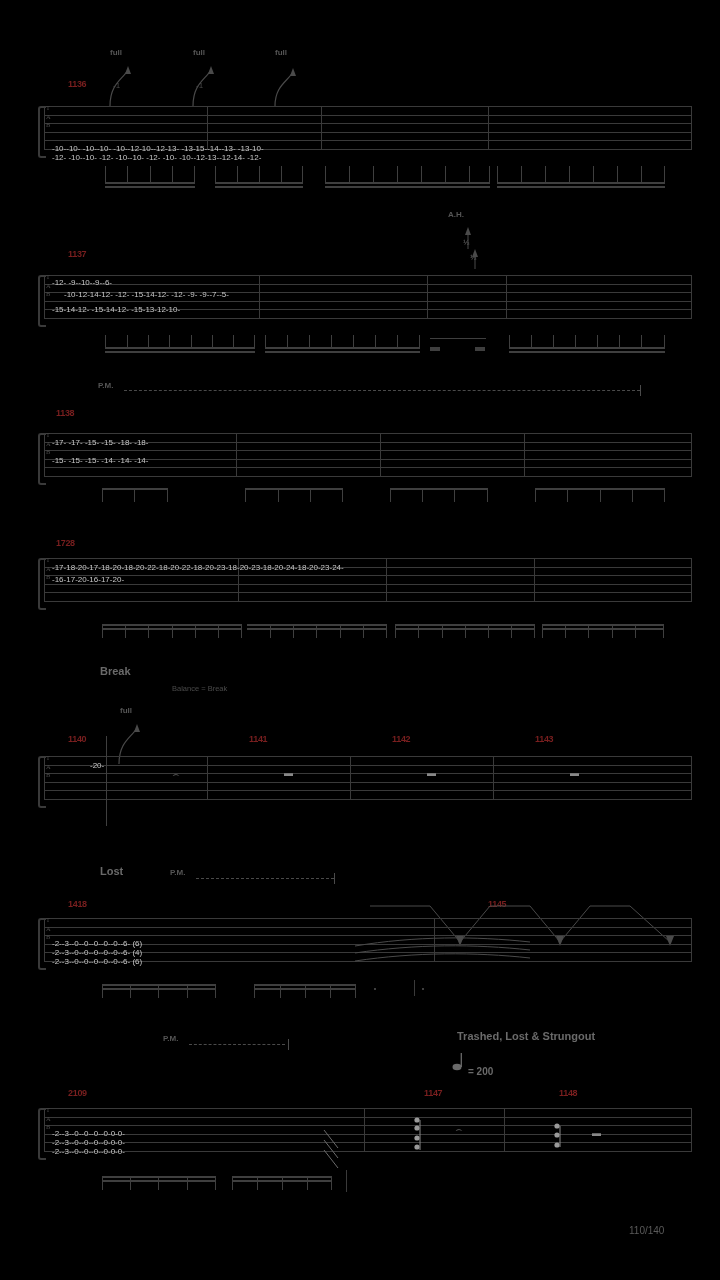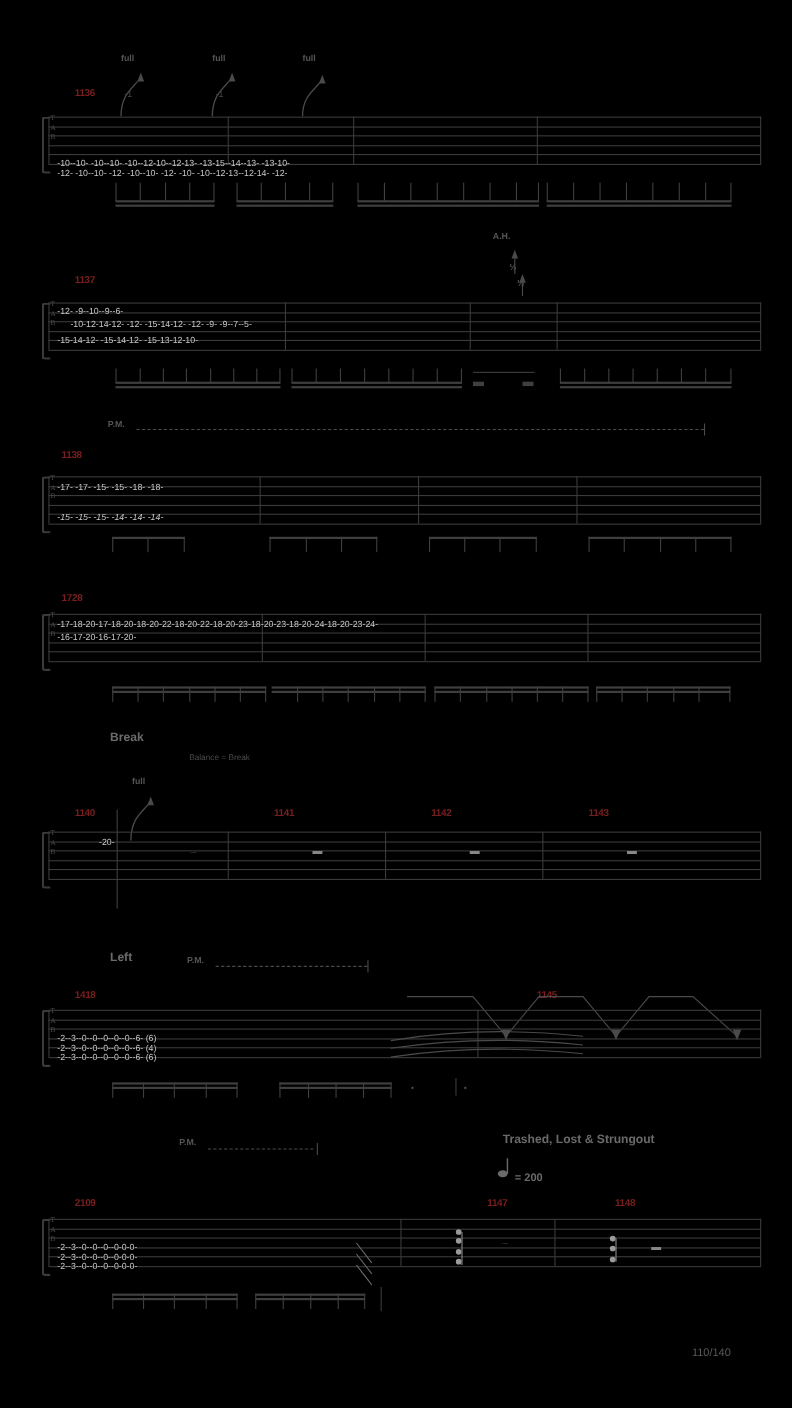--- a/index.html
+++ b/index.html
@@ -314,21 +314,21 @@
       <div class="line" style="top:43px;"></div>
       <div class="lbar" style="left:0px;height:43px;"></div>
       <div class="lbar" style="left:647px;height:43px;"></div>
       <div class="lbar" style="left:192px;height:43px;"></div>
       <div class="lbar" style="left:336px;height:43px;"></div>
       <div class="lbar" style="left:480px;height:43px;"></div>
     </div>
     <div class="tab-letters" style="top:53px;">T<br>A<br>B</div>
 
     <div class="frets" style="left:52px;top:60px;">                                       -17-   -17-   -15-   -15-     -18-   -18-</div>
-    <div class="frets" style="left:52px;top:88px;font-style:italic;">  -15-   -15-   -15-   -14-   -14-   -14-</div>
+    <div class="frets" style="left:52px;top:78px;">  -15-   -15-   -15-   -14-   -14-   -14-</div>
 
     <div class="beams" style="left:102px;top:110px;width:560px;height:22px;">
       <div class="beamgrp" style="left:0px;top:0px;width:66px;"></div>
       <div class="stem" style="left:0px;top:0px;height:14px;"></div>
       <div class="stem" style="left:32px;top:0px;height:14px;"></div>
       <div class="stem" style="left:65px;top:0px;height:14px;"></div>
 
       <div class="beamgrp" style="left:143px;top:0px;width:98px;"></div>
       <div class="stem" style="left:143px;top:0px;height:14px;"></div>
       <div class="stem" style="left:176px;top:0px;height:14px;"></div>
@@ -448,21 +448,21 @@
 
     <div class="rest-sym" style="left:284px;top:108px;">▬</div>
     <div class="rest-sym" style="left:427px;top:108px;">▬</div>
     <div class="rest-sym" style="left:570px;top:108px;">▬</div>
     <div class="rest-sym" style="left:172px;top:113px;font-size:8px;">⌒</div>
 
     <div class="stem" style="left:106px;top:76px;height:90px;"></div>
   </div>
 
   <div class="system" style="top:860px;left:0;width:720px;height:150px;">
-    <div class="abs section-label" style="left:100px;top:5px;">Left</div>
+    <div class="abs section-label" style="left:100px;top:5px;">Lost</div>
     <div class="abs tech-label" style="left:170px;top:8px;">P.M.</div>
     <div class="dashline" style="left:196px;top:18px;width:138px;"></div>
     <div class="dashend" style="left:334px;top:13px;height:11px;"></div>
 
     <div class="abs measure-num" style="left:68px;top:39px;">1418</div>
     <div class="abs measure-num" style="left:488px;top:39px;">1145</div>
 
     <svg class="abs" style="left:370px;top:44px;" width="320" height="50">
       <polyline points="0,2 60,2 90,38 120,2 160,2 190,38 220,2 260,2 300,38" stroke="#4a4a4a" stroke-width="1" fill="none"></polyline>
       <polygon points="90,42 86,32 94,32" fill="#4a4a4a"></polygon>
@@ -523,21 +523,21 @@
     <div class="dashend" style="left:288px;top:19px;height:11px;"></div>
 
     <div class="abs tempo-title" style="left:457px;top:10px;">Trashed, Lost &amp; Strungout</div>
     <svg class="abs" style="left:452px;top:32px;" width="16" height="20">
       <ellipse cx="5" cy="15" rx="4.5" ry="3.2" fill="#6a6a6a"></ellipse>
       <line x1="9.3" y1="15" x2="9.3" y2="1" stroke="#6a6a6a" stroke-width="1.3"></line>
     </svg>
     <div class="abs tempo-val" style="left:468px;top:46px;">= 200</div>
 
     <div class="abs measure-num" style="left:68px;top:68px;">2109</div>
-    <div class="abs measure-num" style="left:424px;top:68px;margin-left:19px;">1147</div>
+    <div class="abs measure-num" style="left:424px;top:68px;">1147</div>
     <div class="abs measure-num" style="left:559px;top:68px;">1148</div>
 
     <div class="brace" style="top:88px;height:52px;"></div>
     <div class="staff" style="top:88px;">
       <div class="line" style="top:0px;"></div>
       <div class="line" style="top:8.6px;"></div>
       <div class="line" style="top:17.2px;"></div>
       <div class="line" style="top:25.8px;"></div>
       <div class="line" style="top:34.4px;"></div>
       <div class="line" style="top:43px;"></div>

